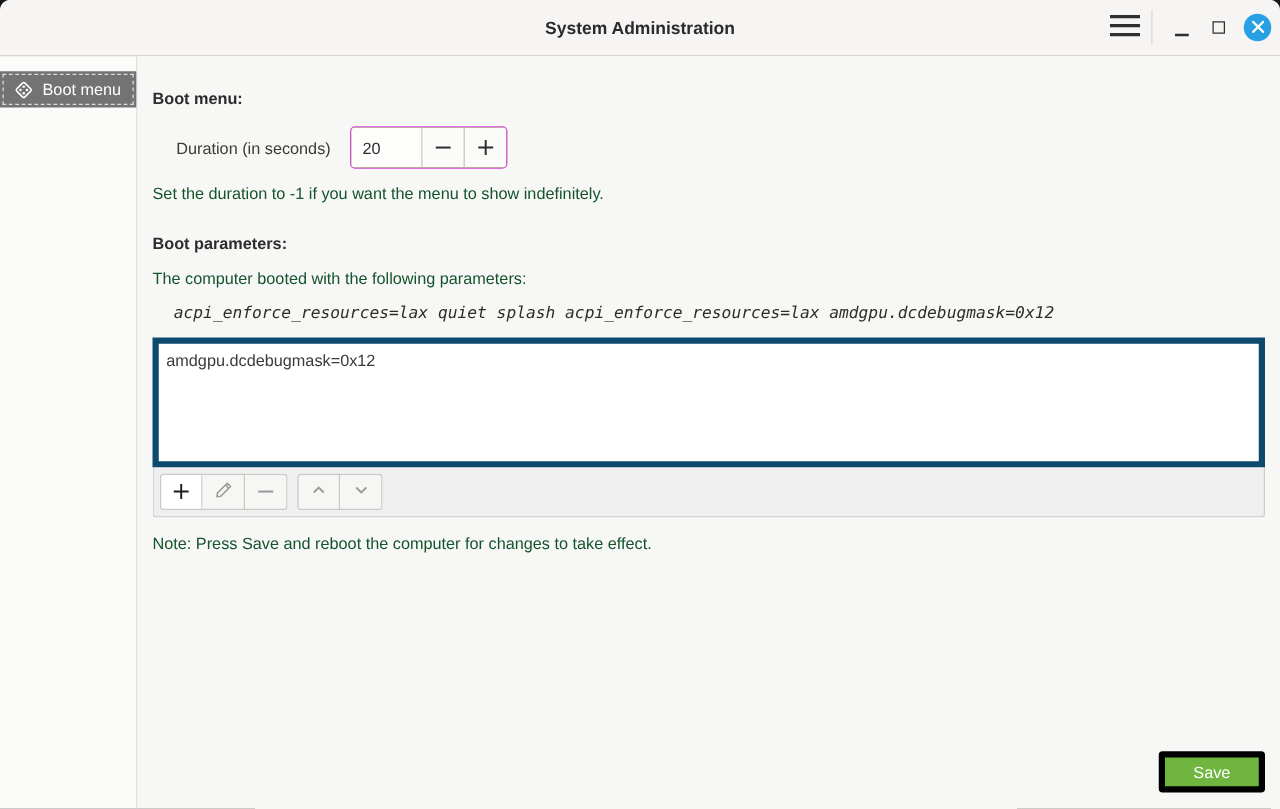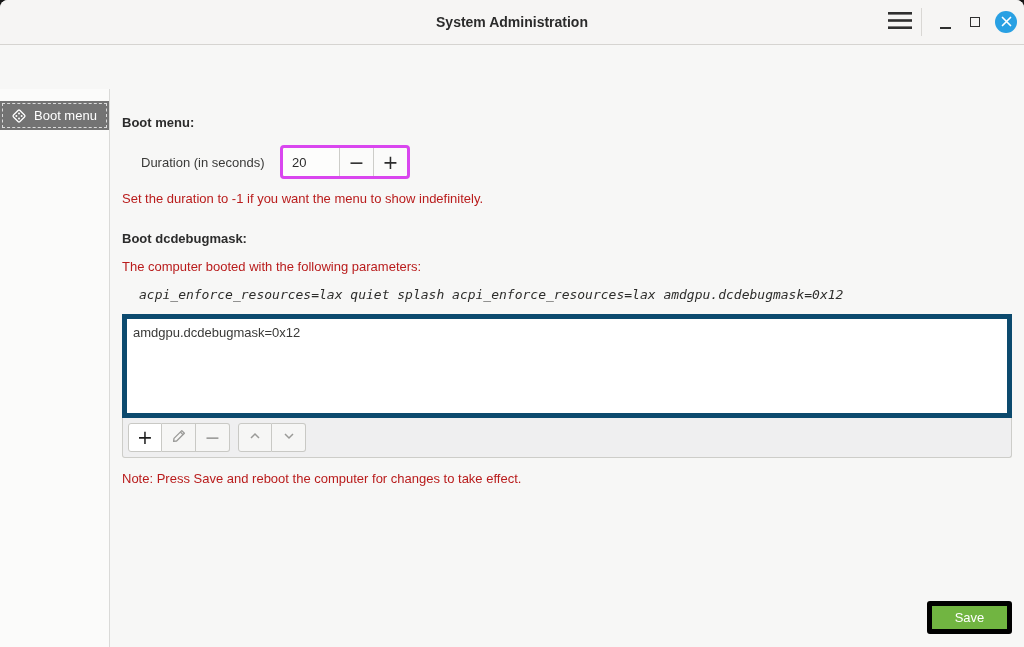--- a/index.html
+++ b/index.html
@@ -9,21 +9,20 @@
     font-size:13px;
     color:#333332;
     width:1024px;height:647px;overflow:hidden;
   }
   .window{
     width:1024px;height:647px;
     border-radius:8px 8px 0 0;
     overflow:hidden;
     display:flex;flex-direction:column;
     background:#f7f7f6;
-    gap:44px;
   }
   
   .titlebar{
     height:45px;flex:0 0 45px;
     background:#f6f5f4;
     border-bottom:1px solid #d6d4d1;
     display:flex;align-items:center;
     position:relative;
     box-sizing:border-box;
   }
@@ -68,42 +67,42 @@
   }
   .sidebar-item .icon{margin-left:11px;display:flex;}
   .sidebar-item .label{margin-left:7px;font-size:13px;}
   .main{
     flex:1;position:relative;background:#f7f7f6;
     padding:0 12px;box-sizing:border-box;overflow:hidden;
   }
   .section-heading{font-weight:bold;color:#2c2c2c;line-height:18px;margin:0;}
   .h-boot-menu{margin-top:25px;}
   .h-boot-params{margin-top:22px;}
-  .plain-text{line-height:18px;color:#b91c1c;}
+  .plain-text{line-height:18px;color:#14532d;}
   .form-row{display:flex;align-items:center;margin-left:19px;}
   .form-row.row-toggle{margin-top:12px;height:22px;}
   .form-row.row-duration{margin-top:13px;height:34px;}
   .form-label{width:139px;color:#3a3a38;}
   
   .toggle{
     width:50px;height:21px;border-radius:11px;
     background:#d6d6d4;position:relative;cursor:pointer;border:none;padding:0;
   }
   .toggle .knob{
     position:absolute;left:0;top:0;width:21px;height:21px;border-radius:50%;
     background:#fdfdfd;border:1px solid #c9c9c7;box-sizing:border-box;
     box-shadow:0 1px 2px rgba(0,0,0,0.15);
   }
   .toggle .off-mark{
     position:absolute;right:10px;top:50%;transform:translateY(-52%);
     color:#9b9b99;font-size:11px;font-weight:bold;line-height:1;
   }
   
   .spin{
-    display:flex;height:34px;border:3px solid #d946ef;border-radius:4px;
+    display:flex;height:34px;border:1px solid #d946ef;border-radius:4px;
     overflow:hidden;background:#84cc16;box-sizing:border-box;
   }
   .spin input{
     width:47px;border:none;outline:none;background:#fdfdfc;
     font-family:inherit;font-size:13px;color:#2c2c2c;padding:0 0 0 9px;
   }
   .spin .spin-btn{
     width:34px;border:none;border-left:1px solid #cdcdc9;background:#fbfbfa;
     font-size:19px;color:#2c2c2c;cursor:pointer;line-height:1;padding:0;
     display:flex;align-items:center;justify-content:center;
@@ -215,21 +214,21 @@
               <span>−</span>
             </button>
           <button class="spin-btn">
               <span>+</span>
             </button>
         </div>
       </div>
 
       <div class="plain-text hint">Set the duration to -1 if you want the menu to show indefinitely.</div>
 
-      <div class="section-heading h-boot-params">Boot dcdebugmask:</div>
+      <div class="section-heading h-boot-params">Boot parameters:</div>
 
       <div class="plain-text mt10">The computer booted with the following parameters:</div>
 
       <div class="mono-params">acpi_enforce_resources=lax quiet splash acpi_enforce_resources=lax amdgpu.dcdebugmask=0x12</div>
 
 
       <div class="param-list">
         <div class="param-item">amdgpu.dcdebugmask=0x12</div>
       </div>
 

